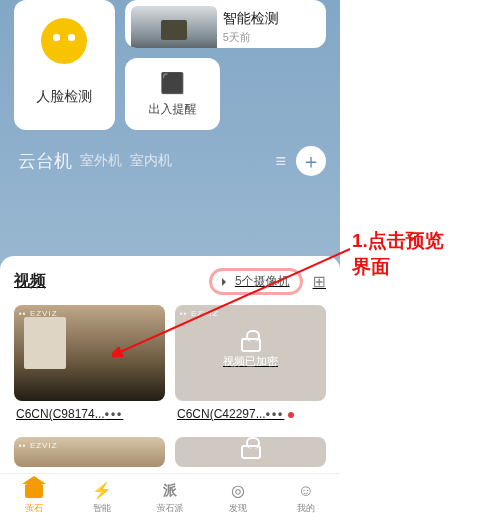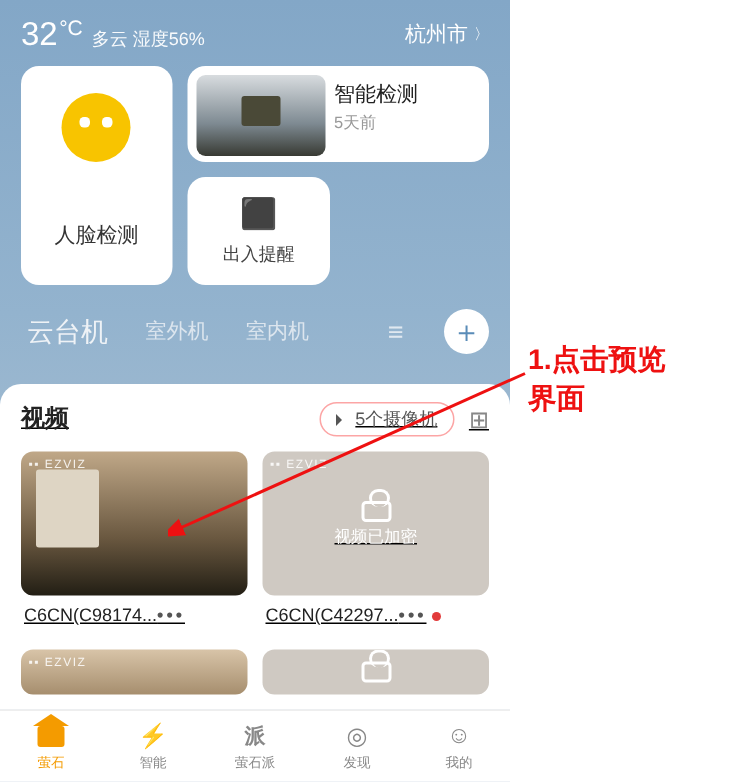--- a/index.html
+++ b/index.html
@@ -62,21 +62,21 @@
     top:16px;
   }
   .face-icon::before { left:12px; }
   .face-icon::after { right:12px; }
   .face-label { font-size:14px; color:#333; margin-top:16px;}
   .detect-card {
     display:flex;
     padding:6px;
     gap:6px;
     align-items:flex-start;
-    height:64px;
+    height:48px;
   }
   .thumb {
     width:86px;height:54px;border-radius:6px;
     background:linear-gradient(180deg,#d8dcdf 0%,#7e8a92 60%,#383a33 100%);
     flex-shrink:0;
     position:relative;
     overflow:hidden;
   }
   .thumb::after{content:"";position:absolute;left:30px;top:14px;width:26px;height:20px;background:#4a4937;border-radius:2px;}
   .detect-meta { display:flex;flex-direction:column; padding-top:4px;}
@@ -91,21 +91,21 @@
     font-size:12px;color:#444;
     position:relative;
   }
   .mini-icon { width:24px;height:24px;display:flex;align-items:center;justify-content:center;font-size:20px;}
   .door-ic{color:#3cb75d;font-weight:bold;}
   .all-ic{width:22px;height:14px;background:#999;border-radius:2px;position:relative;}
   .all-ic::after{content:"";position:absolute;left:14px;top:-2px;border:6px solid transparent;border-left-color:#e23b3b;}
   .badge99{position:absolute;top:6px;right:24px;background:#e23b3b;color:#fff;font-size:9px;border-radius:8px;padding:1px 4px;}
   
   .tabs {
-    display:flex;align-items:center;gap:17px;
+    display:flex;align-items:center;gap:0;
     padding:16px 14px 10px 14px;
     color:#eef2f6;
     position:relative;
   }
   .tab-item {font-size:14px;padding:2px 4px;opacity:.8;}
   .tab-item.active{font-size:18px;font-weight:500;opacity:1;}
   .tab-spacer{flex:1;}
   .burger{opacity:.85;font-size:18px;margin-right:10px;}
   .plus-btn{width:30px;height:30px;border-radius:15px;background:#fff;color:#5a8cb8;display:flex;align-items:center;justify-content:center;font-size:20px;}
   
@@ -116,21 +116,21 @@
     margin-top:4px;
     padding:12px 14px 0 14px;
     position:absolute;
     left:0;right:0;bottom:48px;top:252px;
     overflow:hidden;
     text-decoration:underline;
   }
   .vid-header{display:flex;align-items:center;justify-content:space-between;}
   .vid-title{font-size:16px;font-weight:600;color:#222;}
   .vid-right{display:flex;align-items:center;gap:10px;}
-  .cam-pill{border:1px solid #fca5a5;border-radius:14px;display:flex;align-items:center;gap:5px;padding:2px 10px;font-size:12px;color:#555;}
+  .cam-pill{border:3px solid #fca5a5;border-radius:14px;display:flex;align-items:center;gap:5px;padding:2px 10px;font-size:12px;color:#555;}
   .play-dot{width:0;height:0;border:4px solid transparent;border-left-color:#555;}
   .grid-ic{font-size:16px;color:#888;}
   .vgrid{display:grid;grid-template-columns:1fr 1fr;gap:10px;margin-top:10px;}
   .vcard{}
   .vthumb{height:96px;border-radius:8px;position:relative;overflow:hidden;text-align:center;}
   .v1{background:linear-gradient(180deg,#c0a888 0%,#6a5840 60%,#221e14 100%);}
   .v1::before{content:"";position:absolute;left:10px;top:12px;width:42px;height:52px;background:#ded5c4;border-radius:2px;}
   .vlock{background:#cfc9c2;display:flex;flex-direction:column;align-items:center;justify-content:center;color:#fff;gap:2px;}
   .lock-ic{width:20px;height:14px;border:2px solid #fff;border-radius:3px;position:relative;}
   .lock-ic::before{content:"";position:absolute;width:10px;height:10px;border:2px solid #fff;border-radius:6px;border-bottom:none;top:-10px;left:3px;}
@@ -158,30 +158,20 @@
     color:#e11;font-size:19px;line-height:1.35;
     font-weight:700;
   }
   .arrow-svg{position:absolute;left:112px;top:245px;pointer-events:none;}
 </style>
 </head>
 <body>
 
 <div class="phone">
 
-  <div class="weather">
-    <div class="weather-left">
-      <span class="temp"><span>32</span><span class="unit">°C</span></span>
-      <span class="cond">多云 湿度56%</span>
-    </div>
-    <div class="city">
-      <span>杭州市</span>
-      <span class="chev">〉</span>
-    </div>
-  </div>
 
   <div class="cards">
     <div class="card face-card">
       <div class="face-icon"></div>
       <div class="face-label">人脸检测</div>
     </div>
     <div class="card detect-card">
       <div class="thumb"></div>
       <div class="detect-meta">
         <span class="detect-title">智能检测</span>

